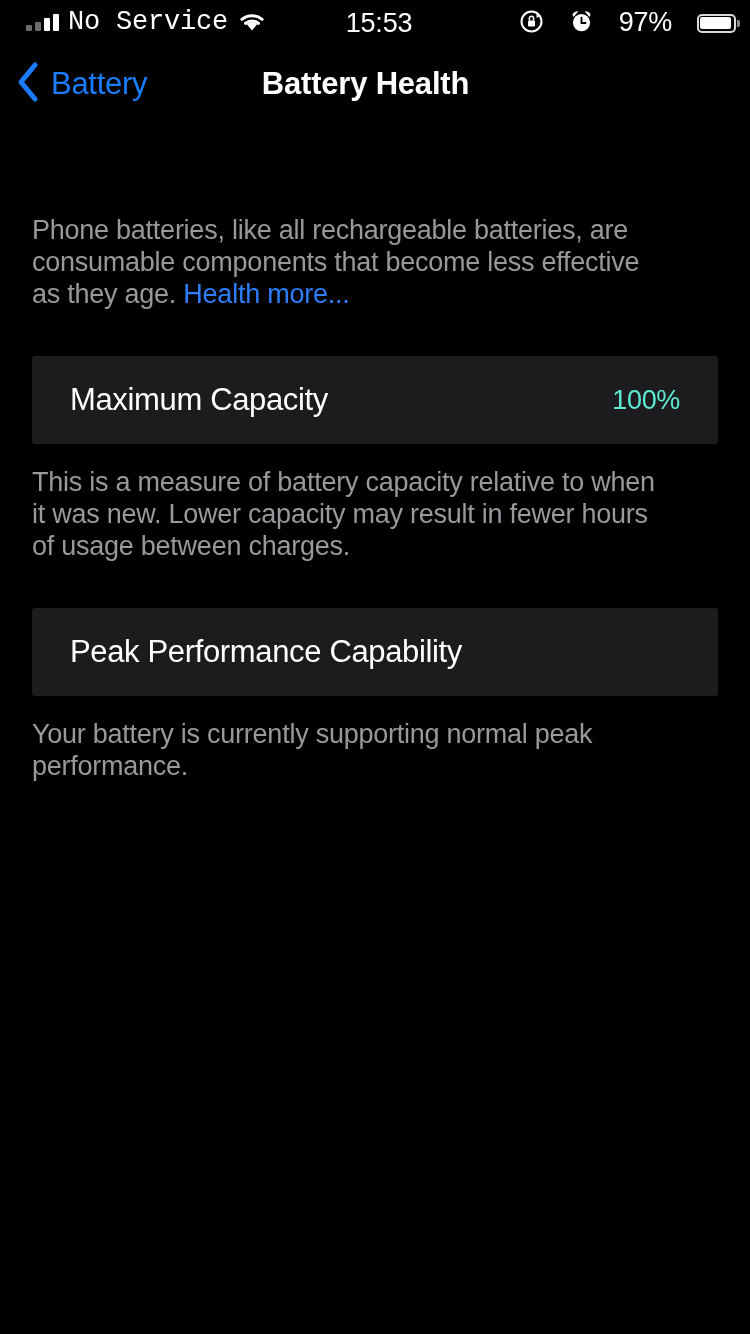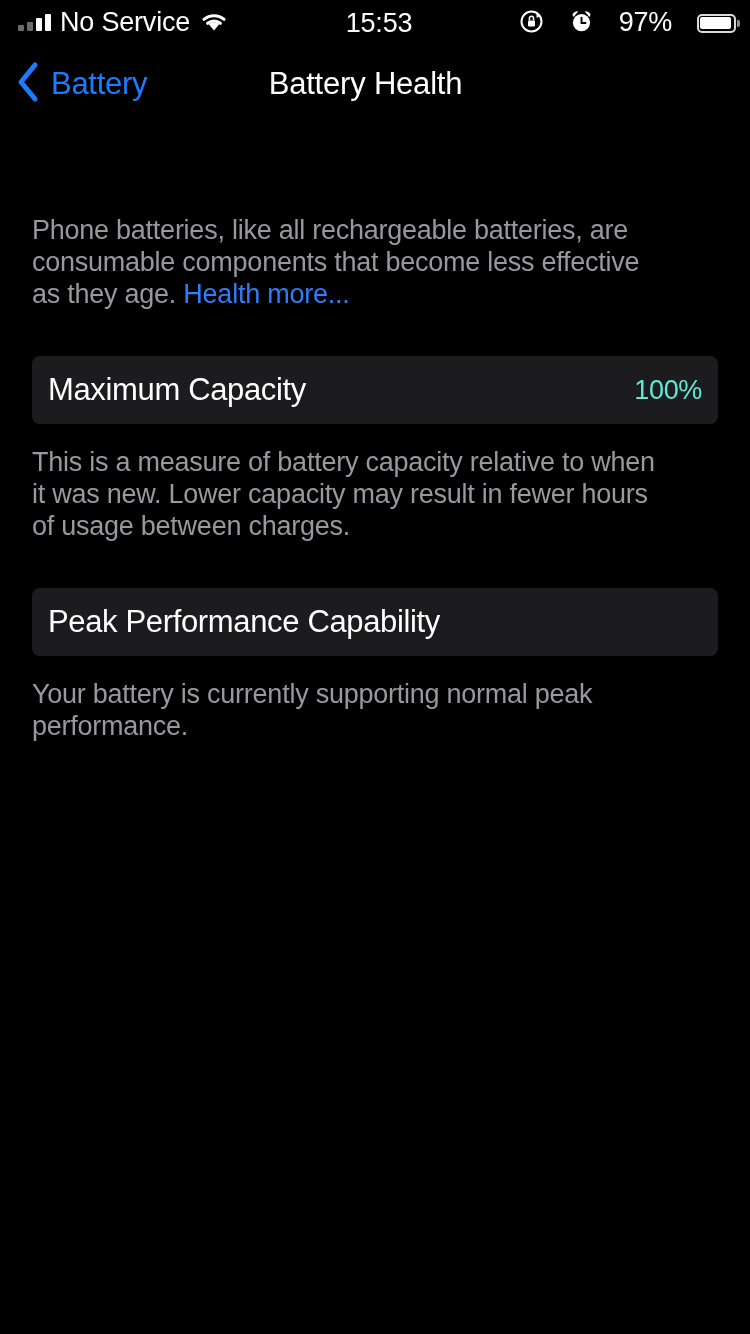--- a/index.html
+++ b/index.html
@@ -20,24 +20,25 @@
   .status-bar {
     position:relative;
     height:46px;
     width:750px;
     display:flex;
     align-items:center;
     color:#ffffff;
   }
   .status-left {
     position:absolute;
-    left:18px;
+    left:26px;
     display:flex;
     align-items:center;
     gap:9px;
+    font-family:Liberation Mono, monospace;
   }
   .signal-bars {
     display:flex;
     align-items:flex-end;
     gap:3px;
     height:16px;
   }
   .signal-bars i {
     display:block;
     width:6px;
@@ -130,44 +131,44 @@
   }
   .nav-title {
     position:absolute;
     left:0; right:0; top:0;
     height:76px;
     display:flex;
     align-items:center;
     justify-content:center;
     color:#ffffff;
     font-size:31px;
-    font-weight:normal;
+    font-weight:bold;
     letter-spacing:-0.2px;
   }
 
   
   .content {
     padding:0 32px;
   }
   .intro {
     margin-top:92px;
     color:#98989d;
     font-size:27px;
     line-height:32px;
     letter-spacing:-0.25px;
     max-width:626px;
   }
   .link { color:#2e7dfa; }
 
   .card {
     margin-top:46px;
     background:#1c1c1e;
-    border-radius:8px;
-    height:68px;
-    padding:0 16px;
+    border-radius:3px;
+    height:88px;
+    padding:0 38px;
     display:flex;
     align-items:center;
     justify-content:space-between;
   }
   .card-title {
     color:#ffffff;
     font-size:31px;
     letter-spacing:-0.35px;
   }
   .card-value {

